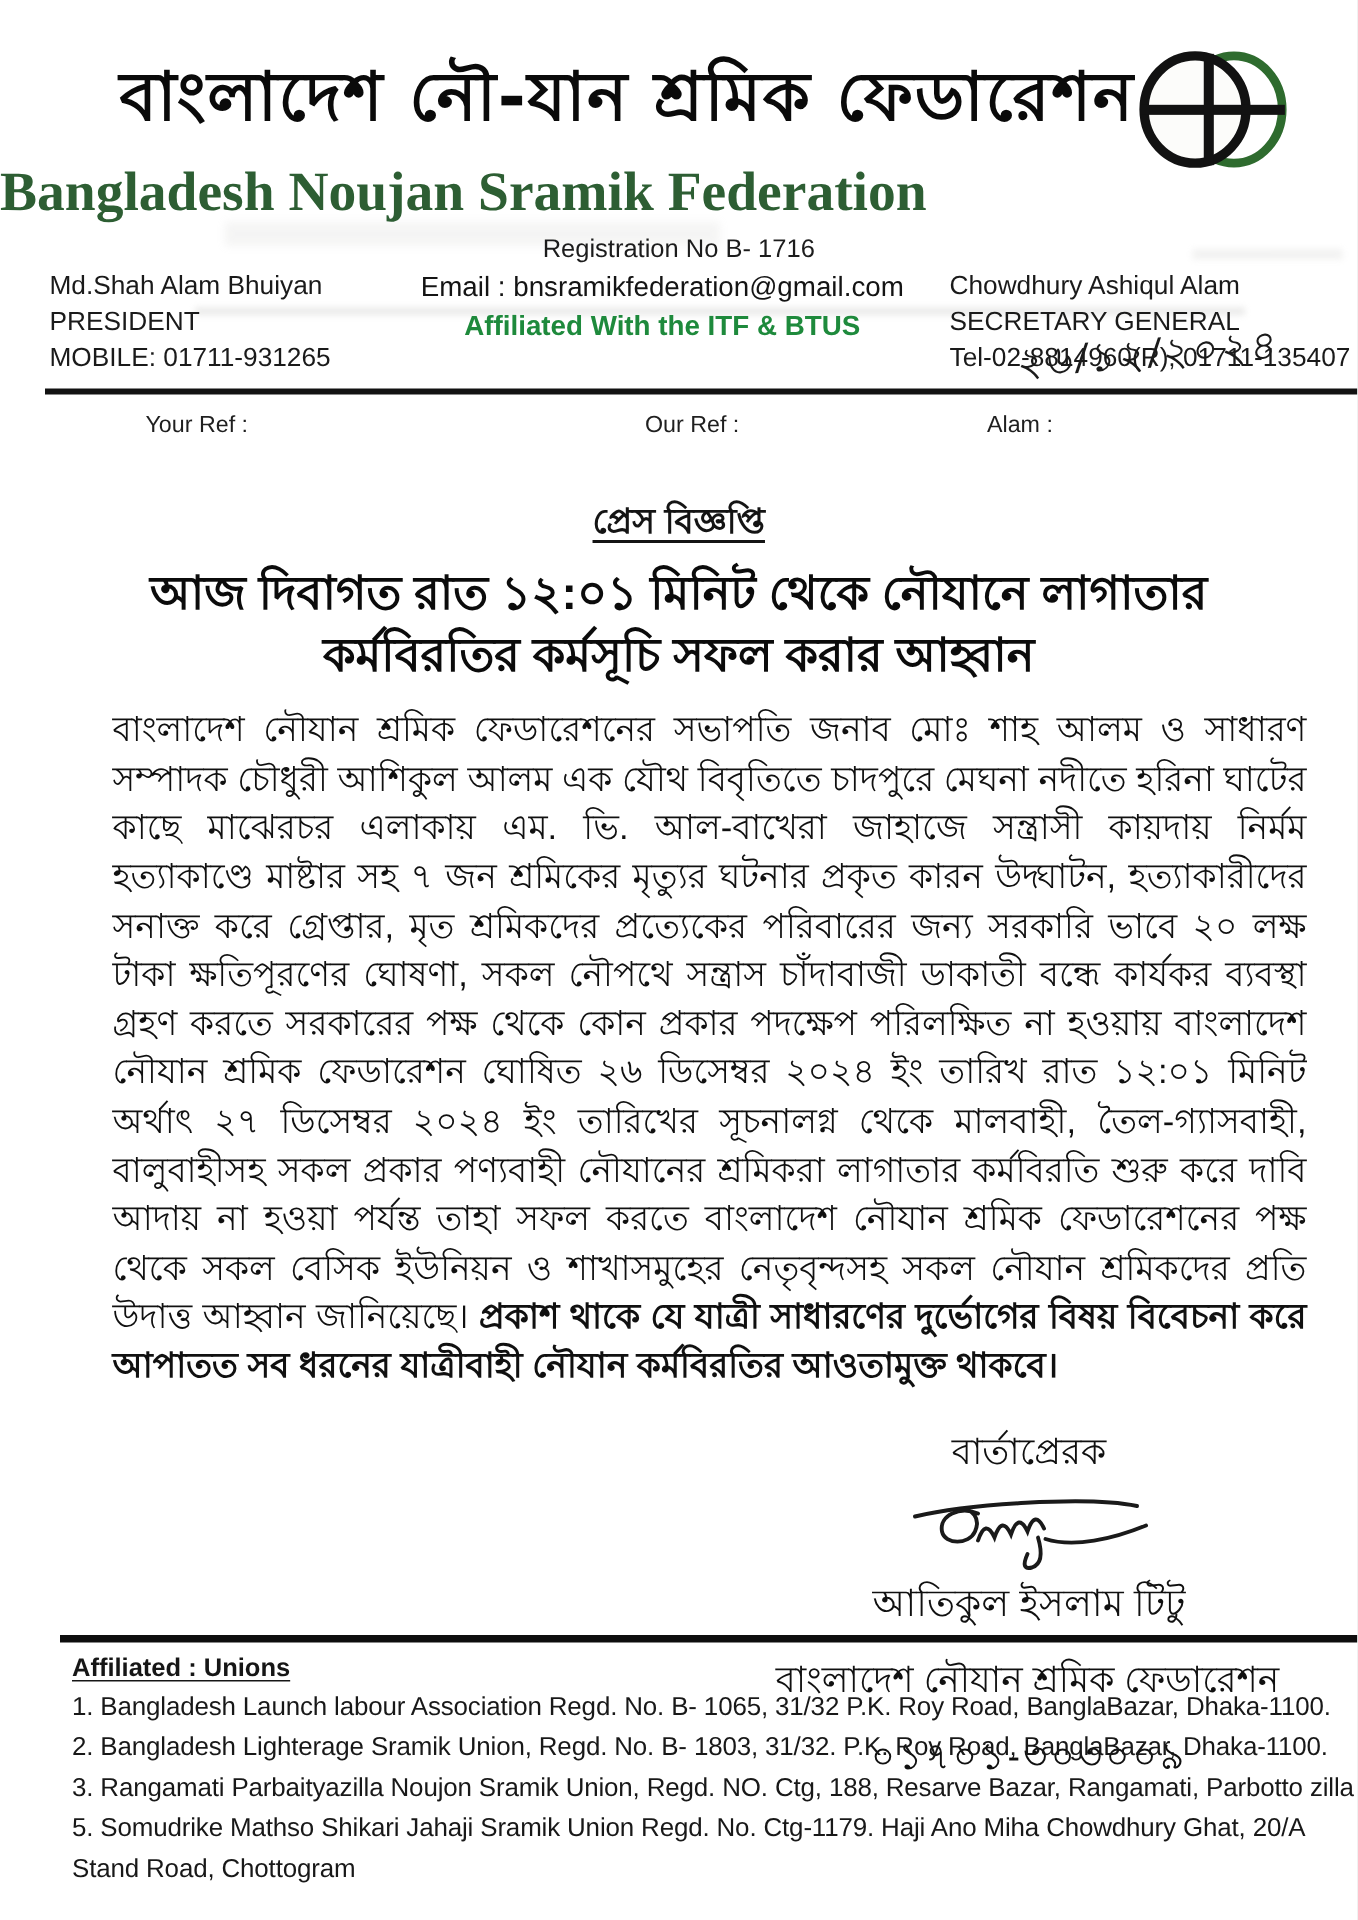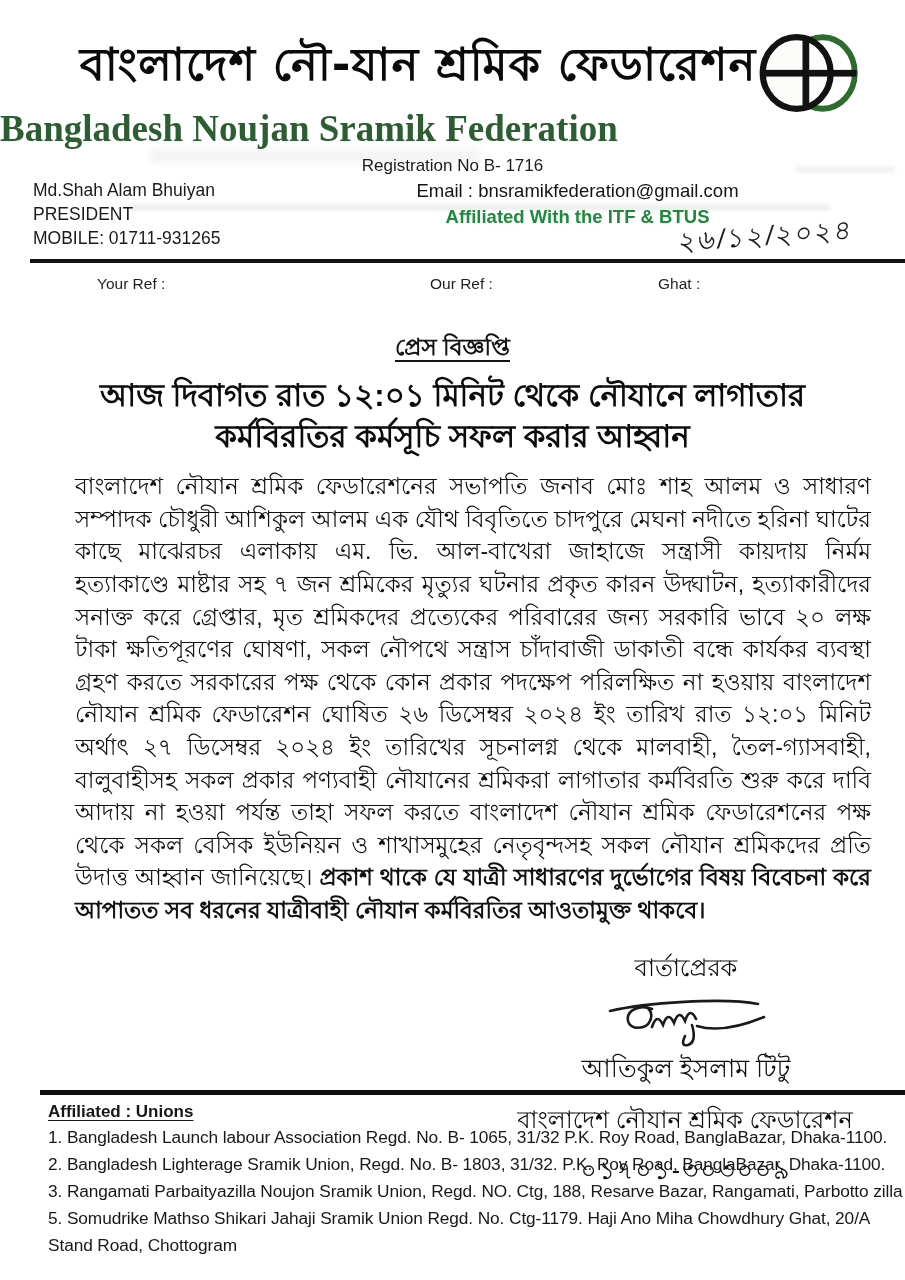--- a/index.html
+++ b/index.html
@@ -112,29 +112,34 @@
     <div class="contact-row">
       <div class="contact-left">
         <div>Md.Shah Alam Bhuiyan</div>
         <div>PRESIDENT</div>
         <div>MOBILE: 01711-931265</div>
       </div>
       <div class="contact-center">
         <div class="email">Email : bnsramikfederation@gmail.com</div>
         <div class="affil">Affiliated With the ITF &amp; BTUS</div>
       </div>
+      <div class="contact-right">
+        <div>Chowdhury Ashiqul Alam</div>
+        <div>SECRETARY GENERAL</div>
+        <div>Tel-02-8814960(R), 01711-135407</div>
+      </div>
     </div>
 
     <div class="head-rule"></div>
   </div>
 
   <div class="ref-row">
     <span class="ref-your">Your Ref :</span>
     <span class="ref-our">Our Ref :</span>
-    <span class="ref-date">Ghat :</span>
+    <span class="ref-date">Alam :</span>
   </div>
   <div class="date-hand">২৬/১২/২০২৪</div>
 
   <div class="press-tag">প্রেস বিজ্ঞপ্তি</div>
   <div class="headline">
     <div>আজ দিবাগত রাত ১২:০১ মিনিট থেকে নৌযানে লাগাতার</div>
     <div>কর্মবিরতির কর্মসূচি সফল করার আহ্বান</div>
   </div>
 
   <p class="body-text">

